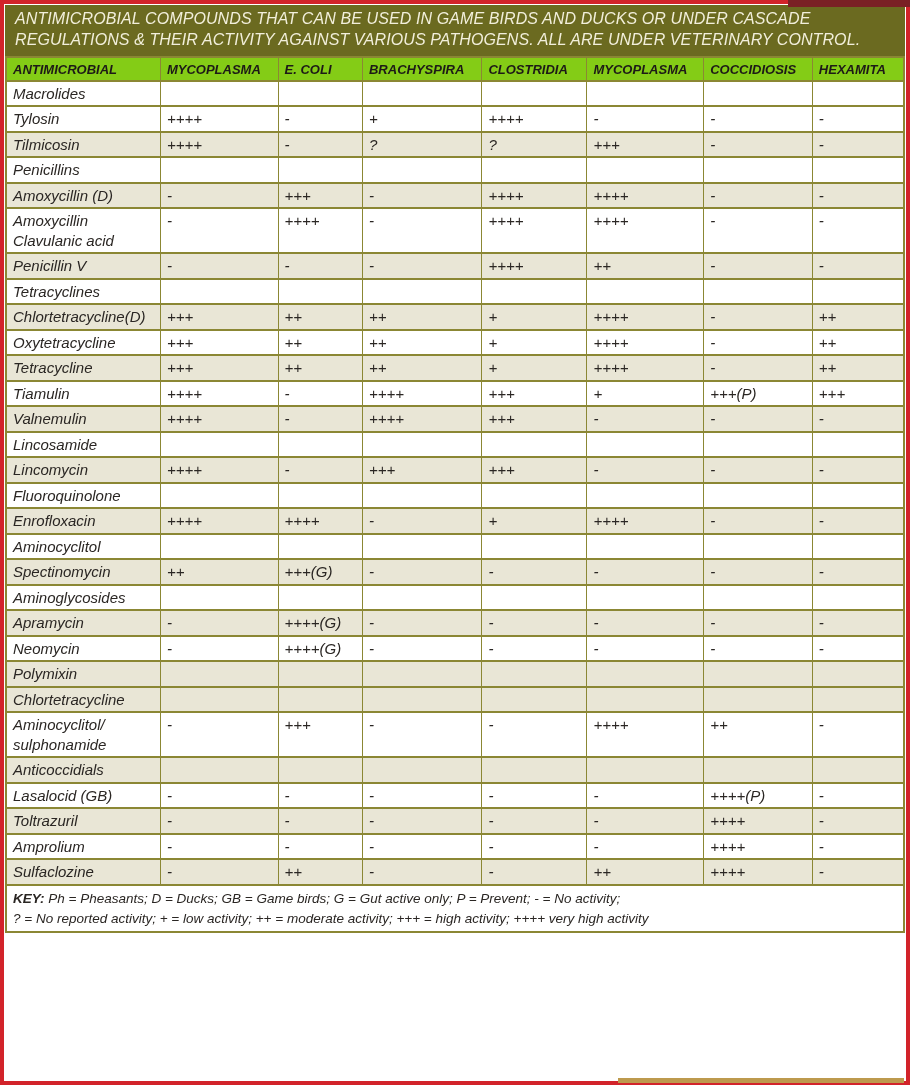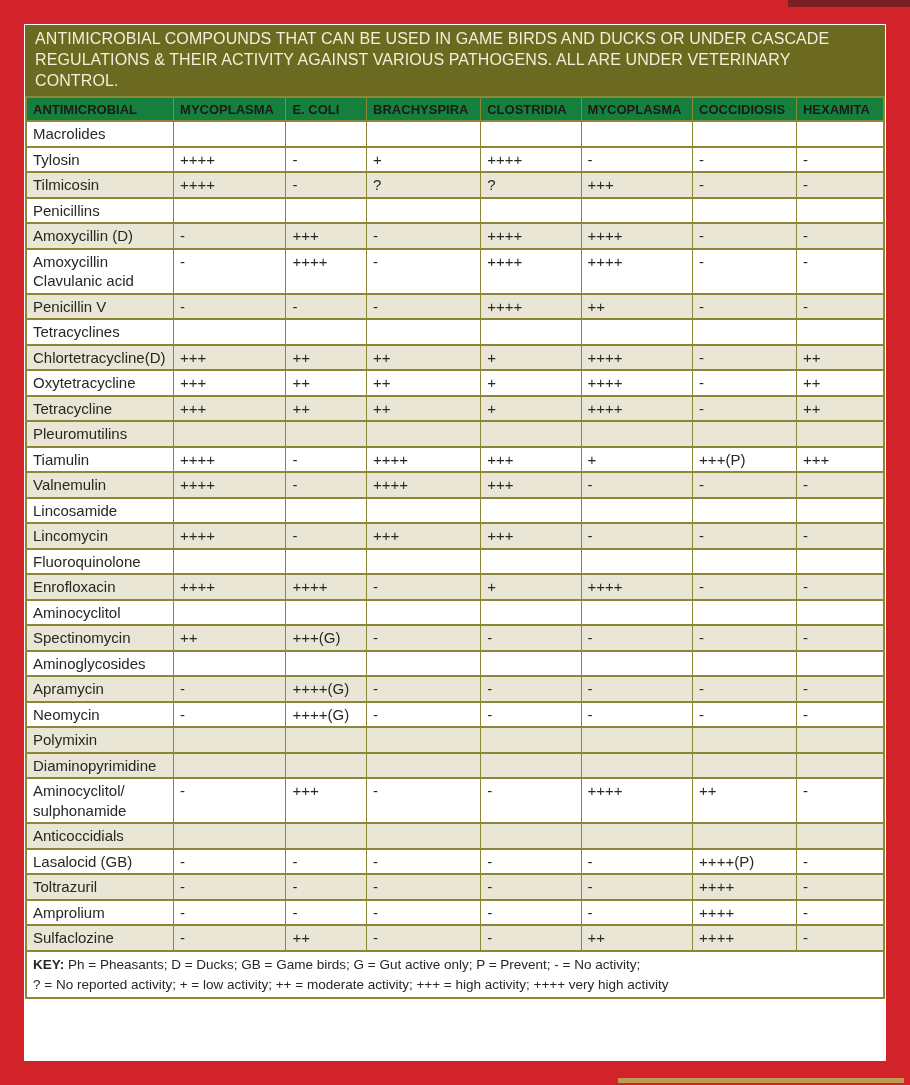--- a/index.html
+++ b/index.html
@@ -6,22 +6,23 @@
   body {
     font-family: "Liberation Sans", sans-serif;
     background: #ffffff;
     width: 910px;
   }
   .frame {
     position: relative;
     width: 910px;
     height: 1085px;
     background: #d2232a;
-    padding: 24px;
+    padding: 4px;
     overflow: hidden;
+    font-style: italic;
   }
   .accent-top {
     position: absolute; top: 0; right: 0;
     width: 122px; height: 7px;
     background: #7a2025; z-index: 3;
   }
   .accent-bottom {
     position: absolute; bottom: 2px; right: 6px;
     width: 286px; height: 5px;
     background: #bd9a4d; z-index: 3;
@@ -50,21 +51,21 @@
   th, td {
     border: 2px solid #8b8734;
     border-left-width: 1px;
     border-right-width: 1px;
     text-align: left;
     vertical-align: top;
     color: #2a2623;
     overflow: hidden;
   }
   th {
-    background: #15803d;
+    background: #84cc16;
     font-size: 13px;
     font-weight: bold;
     padding: 4px 5px 3px 6px;
     height: 24px;
     color: #1d1a17;
     white-space: nowrap;
   }
   td {
     font-size: 15px;
     line-height: 1.3;
@@ -223,30 +224,20 @@
           <tr class="beige">
             <td class="name">Tetracycline</td>
             <td>+++</td>
             <td>++</td>
             <td>++</td>
             <td>+</td>
             <td>++++</td>
             <td>-</td>
             <td>++</td>
           </tr>
-          <tr class="beige">
-            <td class="name">Pleuromutilins</td>
-            <td></td>
-            <td></td>
-            <td></td>
-            <td></td>
-            <td></td>
-            <td></td>
-            <td></td>
-          </tr>
           <tr class="white">
             <td class="name">Tiamulin</td>
             <td>++++</td>
             <td>-</td>
             <td>++++</td>
             <td>+++</td>
             <td>+</td>
             <td>+++(P)</td>
             <td>+++</td>
           </tr>
@@ -354,21 +345,21 @@
             <td class="name">Polymixin</td>
             <td></td>
             <td></td>
             <td></td>
             <td></td>
             <td></td>
             <td></td>
             <td></td>
           </tr>
           <tr class="beige">
-            <td class="name">Diaminopyrimidine</td>
+            <td class="name">Chlortetracycline</td>
             <td></td>
             <td></td>
             <td></td>
             <td></td>
             <td></td>
             <td></td>
             <td></td>
           </tr>
           <tr class="white">
             <td class="name">Aminocyclitol/

